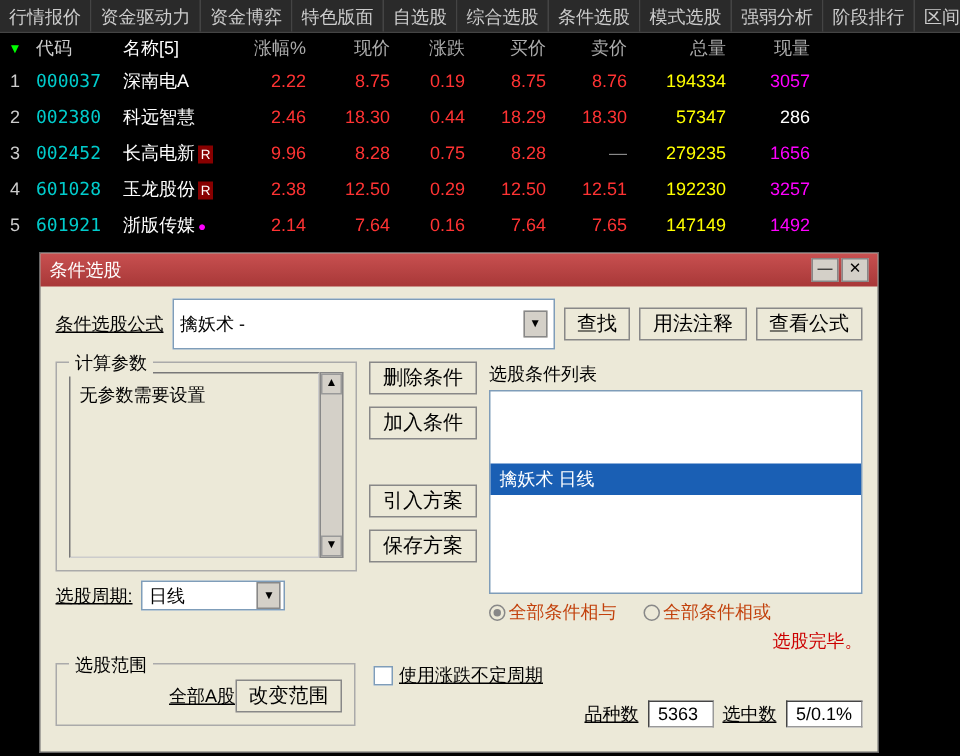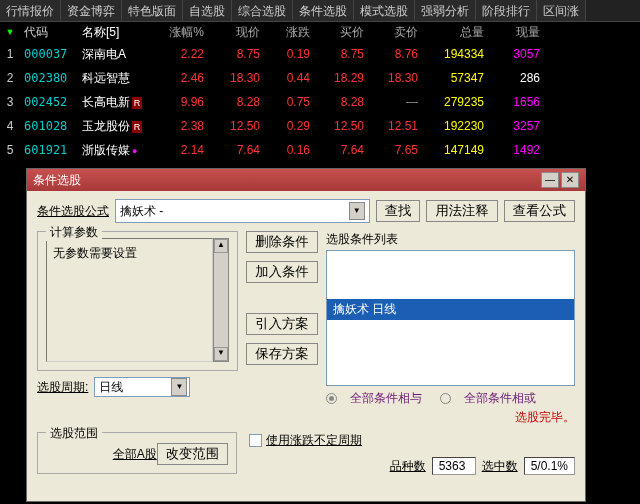--- a/index.html
+++ b/index.html
@@ -36,21 +36,21 @@
   
   
   .dialog { position: absolute; left: 26px; top: 168px; width: 560px; height: 334px; background: #ece9d8; border: 1px solid #666; box-shadow: 2px 2px 6px rgba(0,0,0,.6); }
   .dlg-title { height: 22px; background: linear-gradient(#c85050,#a83838); color: #fff; display: flex; align-items: center; padding: 0 6px; }
   .dlg-title-text { flex: 1; }
   .dlg-btn { width: 18px; height: 16px; background: #d4d0c8; border: 1px solid #888; color: #000; font-size: 10px; text-align: center; line-height: 14px; margin-left: 2px; cursor: pointer; }
   .dlg-body { padding: 8px 10px; }
   
   .formula-row { display: flex; align-items: center; gap: 6px; margin-bottom: 8px; }
   .lbl { color: #000; text-decoration: underline; }
-  .select { flex: 1; height: 24px; border: 1px solid #7f9db9; background: #fff; padding: 0 4px; display: flex; align-items: center; justify-content: space-between; }
+  .select { flex: 1; height: 34px; border: 1px solid #7f9db9; background: #fff; padding: 0 4px; display: flex; align-items: center; justify-content: space-between; }
   .select-text { color: #000; }
   .select-arrow { width: 16px; height: 18px; background: #d4d0c8; border: 1px solid #888; text-align: center; line-height: 16px; font-size: 8px; }
   .btn { height: 22px; padding: 0 8px; background: #ece9d8; border: 1px solid #888; cursor: pointer; color: #000; }
   
   .mid-row { display: flex; gap: 8px; }
   
   .fieldset { border: 1px solid #aaa; padding: 6px 8px 8px; position: relative; }
   .legend { position: absolute; top: -8px; left: 8px; background: #ece9d8; padding: 0 4px; color: #000; }
   .params-box { width: 183px; height: 124px; display: flex; }
   .params-inner { flex:1; border: 1px inset #ccc; background:#ece9d8; padding:6px; color:#000;}
@@ -60,40 +60,41 @@
   .period-row { display:flex; align-items:center; gap:6px; margin-top:6px;}
   .period-select { width: 96px; height:20px; border:1px solid #7f9db9; background:#fff; display:flex; align-items:center; justify-content:space-between; padding:0 2px 0 4px;}
   
   .btn-col { display:flex; flex-direction:column; gap:8px; width:72px; }
   
   .list-area { flex:1; }
   .list-label { color:#000; margin-bottom:2px; }
   .listbox { width:100%; height:136px; border:1px solid #7f9db9; background:#fff; }
   .list-item { padding:2px 6px; color:#fff; background:#1a5fb4;margin-top:48px; }
   .radio-row { display:flex; gap:18px; margin-top:4px; font-size:12px;}
-  .radio-lbl { color:#701a75; display:flex; align-items:center; gap:13px;}
+  .radio-lbl { color:#c2410c; display:flex; align-items:center; gap:2px;}
   .radio-dot { width:11px; height:11px; border:1px solid #888; border-radius:50%; background:#ece9d8; display:inline-block;}
   .radio-dot.sel::after{content:"";display:block;width:5px;height:5px;border-radius:50%;background:#888;margin:2px;}
   .done-text { text-align:right; color:#c00; margin-top:2px;}
   
   .scope-row { display:flex; gap:12px; margin-top:6px; align-items:flex-start;}
   .scope-box { border:1px solid #aaa; padding:10px 8px 8px; position:relative; width:200px;}
   .scope-inner { display:flex; align-items:center; justify-content:flex-end;}
   
   .chk-row { display:flex; align-items:center; gap:4px; flex:1;}
   .chk { width:13px; height:13px; border:1px solid #7f9db9; background:#fff;}
   
   .count-row { display:flex; align-items:center; gap:6px; margin-top:8px; justify-content:flex-end;}
   .count-box { border:1px inset #999; background:#fff; padding:1px 6px; min-width:44px; color:#000;}
 </style>
 </head>
 <body>
 
 <div class="nav-tabs">
   <div class="nav-tab">行情报价</div>
+  <div class="nav-tab">资金驱动力</div>
   <div class="nav-tab">资金博弈</div>
   <div class="nav-tab">特色版面</div>
   <div class="nav-tab">自选股</div>
   <div class="nav-tab">综合选股</div>
   <div class="nav-tab">条件选股</div>
   <div class="nav-tab">模式选股</div>
   <div class="nav-tab">强弱分析</div>
   <div class="nav-tab">阶段排行</div>
   <div class="nav-tab">区间涨</div>
 </div>

